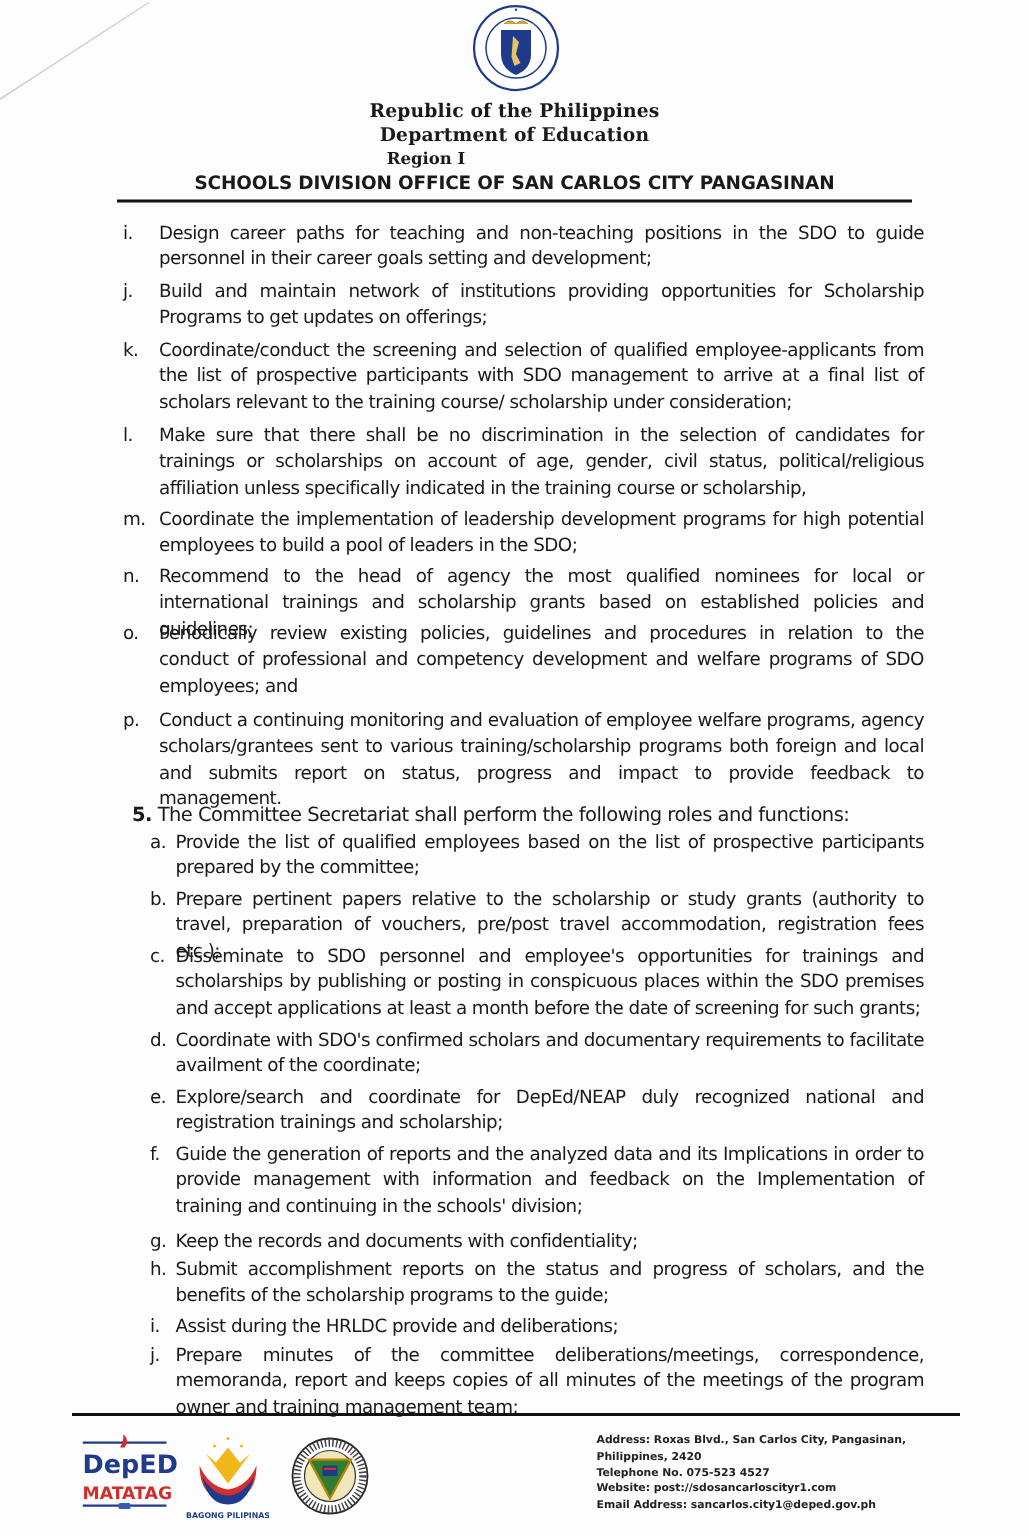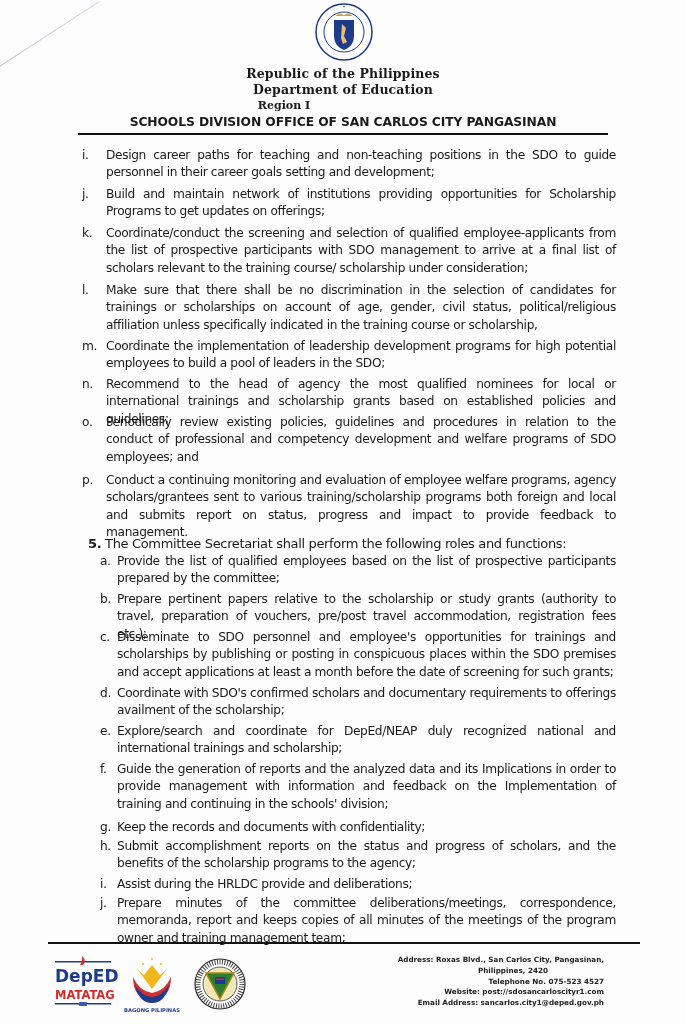--- a/index.html
+++ b/index.html
@@ -23,21 +23,21 @@
 
   .content { position: absolute; left: 0; top: 147px; width: 686px; }
   .item { position: absolute; font-size: 12.2px; line-height: 17.4px; text-align: justify; letter-spacing: -0.35px; }
   .item .marker { position: absolute; left: 0; top: 0; }
   .item .text { display: block; }
   .section-head { position: absolute; left: 88px; font-size: 13px; line-height: 17.4px; letter-spacing: -0.35px; }
   .section-head b { font-weight: bold; }
 
   .rule-bottom { position: absolute; left: 48px; top: 942px; width: 592px; height: 2px; background: #111; }
   .footer-logos { position: absolute; left: 55px; top: 955px; height: 60px; width: 240px; }
-  .footer-contact { position: absolute; right: 82px; top: 955px; text-align: right; font-size: 7.2px; line-height: 10.8px; font-weight: bold; color: #222; }
+  .footer-contact { position: absolute; right: 82px; top: 955px; text-align: left; font-size: 7.2px; line-height: 10.8px; font-weight: bold; color: #222; }
   .footer-contact .addr-line { display: block; }
 </style>
 </head>
 <body>
 
 <div class="fold-line"></div>
 
 <div class="header">
   <svg class="seal" viewBox="0 0 60 60">
     <circle cx="30" cy="30" r="28" fill="#fff" stroke="#1e3a8a" stroke-width="1.5"></circle>
@@ -101,37 +101,37 @@
   <div class="item" style="left:100px;top:444px;width:516px;">
     <span class="marker" style="left:0">b.</span>
     <span class="text" style="padding-left:17px">Prepare pertinent papers relative to the scholarship or study grants (authority to travel, preparation of vouchers, pre/post travel accommodation, registration fees etc.);</span>
   </div>
   <div class="item" style="left:100px;top:482px;width:516px;">
     <span class="marker" style="left:0">c.</span>
     <span class="text" style="padding-left:17px">Disseminate to SDO personnel and employee's opportunities for trainings and scholarships by publishing or posting in conspicuous places within the SDO premises and accept applications at least a month before the date of screening for such grants;</span>
   </div>
   <div class="item" style="left:100px;top:538px;width:516px;">
     <span class="marker" style="left:0">d.</span>
-    <span class="text" style="padding-left:17px">Coordinate with SDO's confirmed scholars and documentary requirements to offerings availment of the scholarship;</span>
+    <span class="text" style="padding-left:17px">Coordinate with SDO's confirmed scholars and documentary requirements to facilitate availment of the coordinate;</span>
   </div>
   <div class="item" style="left:100px;top:576px;width:516px;">
     <span class="marker" style="left:0">e.</span>
-    <span class="text" style="padding-left:17px">Explore/search and coordinate for DepEd/NEAP duly recognized national and international trainings and scholarship;</span>
+    <span class="text" style="padding-left:17px">Explore/search and coordinate for DepEd/NEAP duly recognized national and registration trainings and scholarship;</span>
   </div>
   <div class="item" style="left:100px;top:614px;width:516px;">
     <span class="marker" style="left:0">f.</span>
     <span class="text" style="padding-left:17px">Guide the generation of reports and the analyzed data and its Implications in order to provide management with information and feedback on the Implementation of training and continuing in the schools' division;</span>
   </div>
   <div class="item" style="left:100px;top:672px;width:516px;">
     <span class="marker" style="left:0">g.</span>
     <span class="text" style="padding-left:17px">Keep the records and documents with confidentiality;</span>
   </div>
   <div class="item" style="left:100px;top:691px;width:516px;">
     <span class="marker" style="left:0">h.</span>
-    <span class="text" style="padding-left:17px">Submit accomplishment reports on the status and progress of scholars, and the benefits of the scholarship programs to the agency;</span>
+    <span class="text" style="padding-left:17px">Submit accomplishment reports on the status and progress of scholars, and the benefits of the scholarship programs to the guide;</span>
   </div>
   <div class="item" style="left:100px;top:729px;width:516px;">
     <span class="marker" style="left:0">i.</span>
     <span class="text" style="padding-left:17px">Assist during the HRLDC provide and deliberations;</span>
   </div>
   <div class="item" style="left:100px;top:748px;width:516px;">
     <span class="marker" style="left:0">j.</span>
     <span class="text" style="padding-left:17px">Prepare minutes of the committee deliberations/meetings, correspondence, memoranda, report and keeps copies of all minutes of the meetings of the program owner and training management team;</span>
   </div>
 </div>

